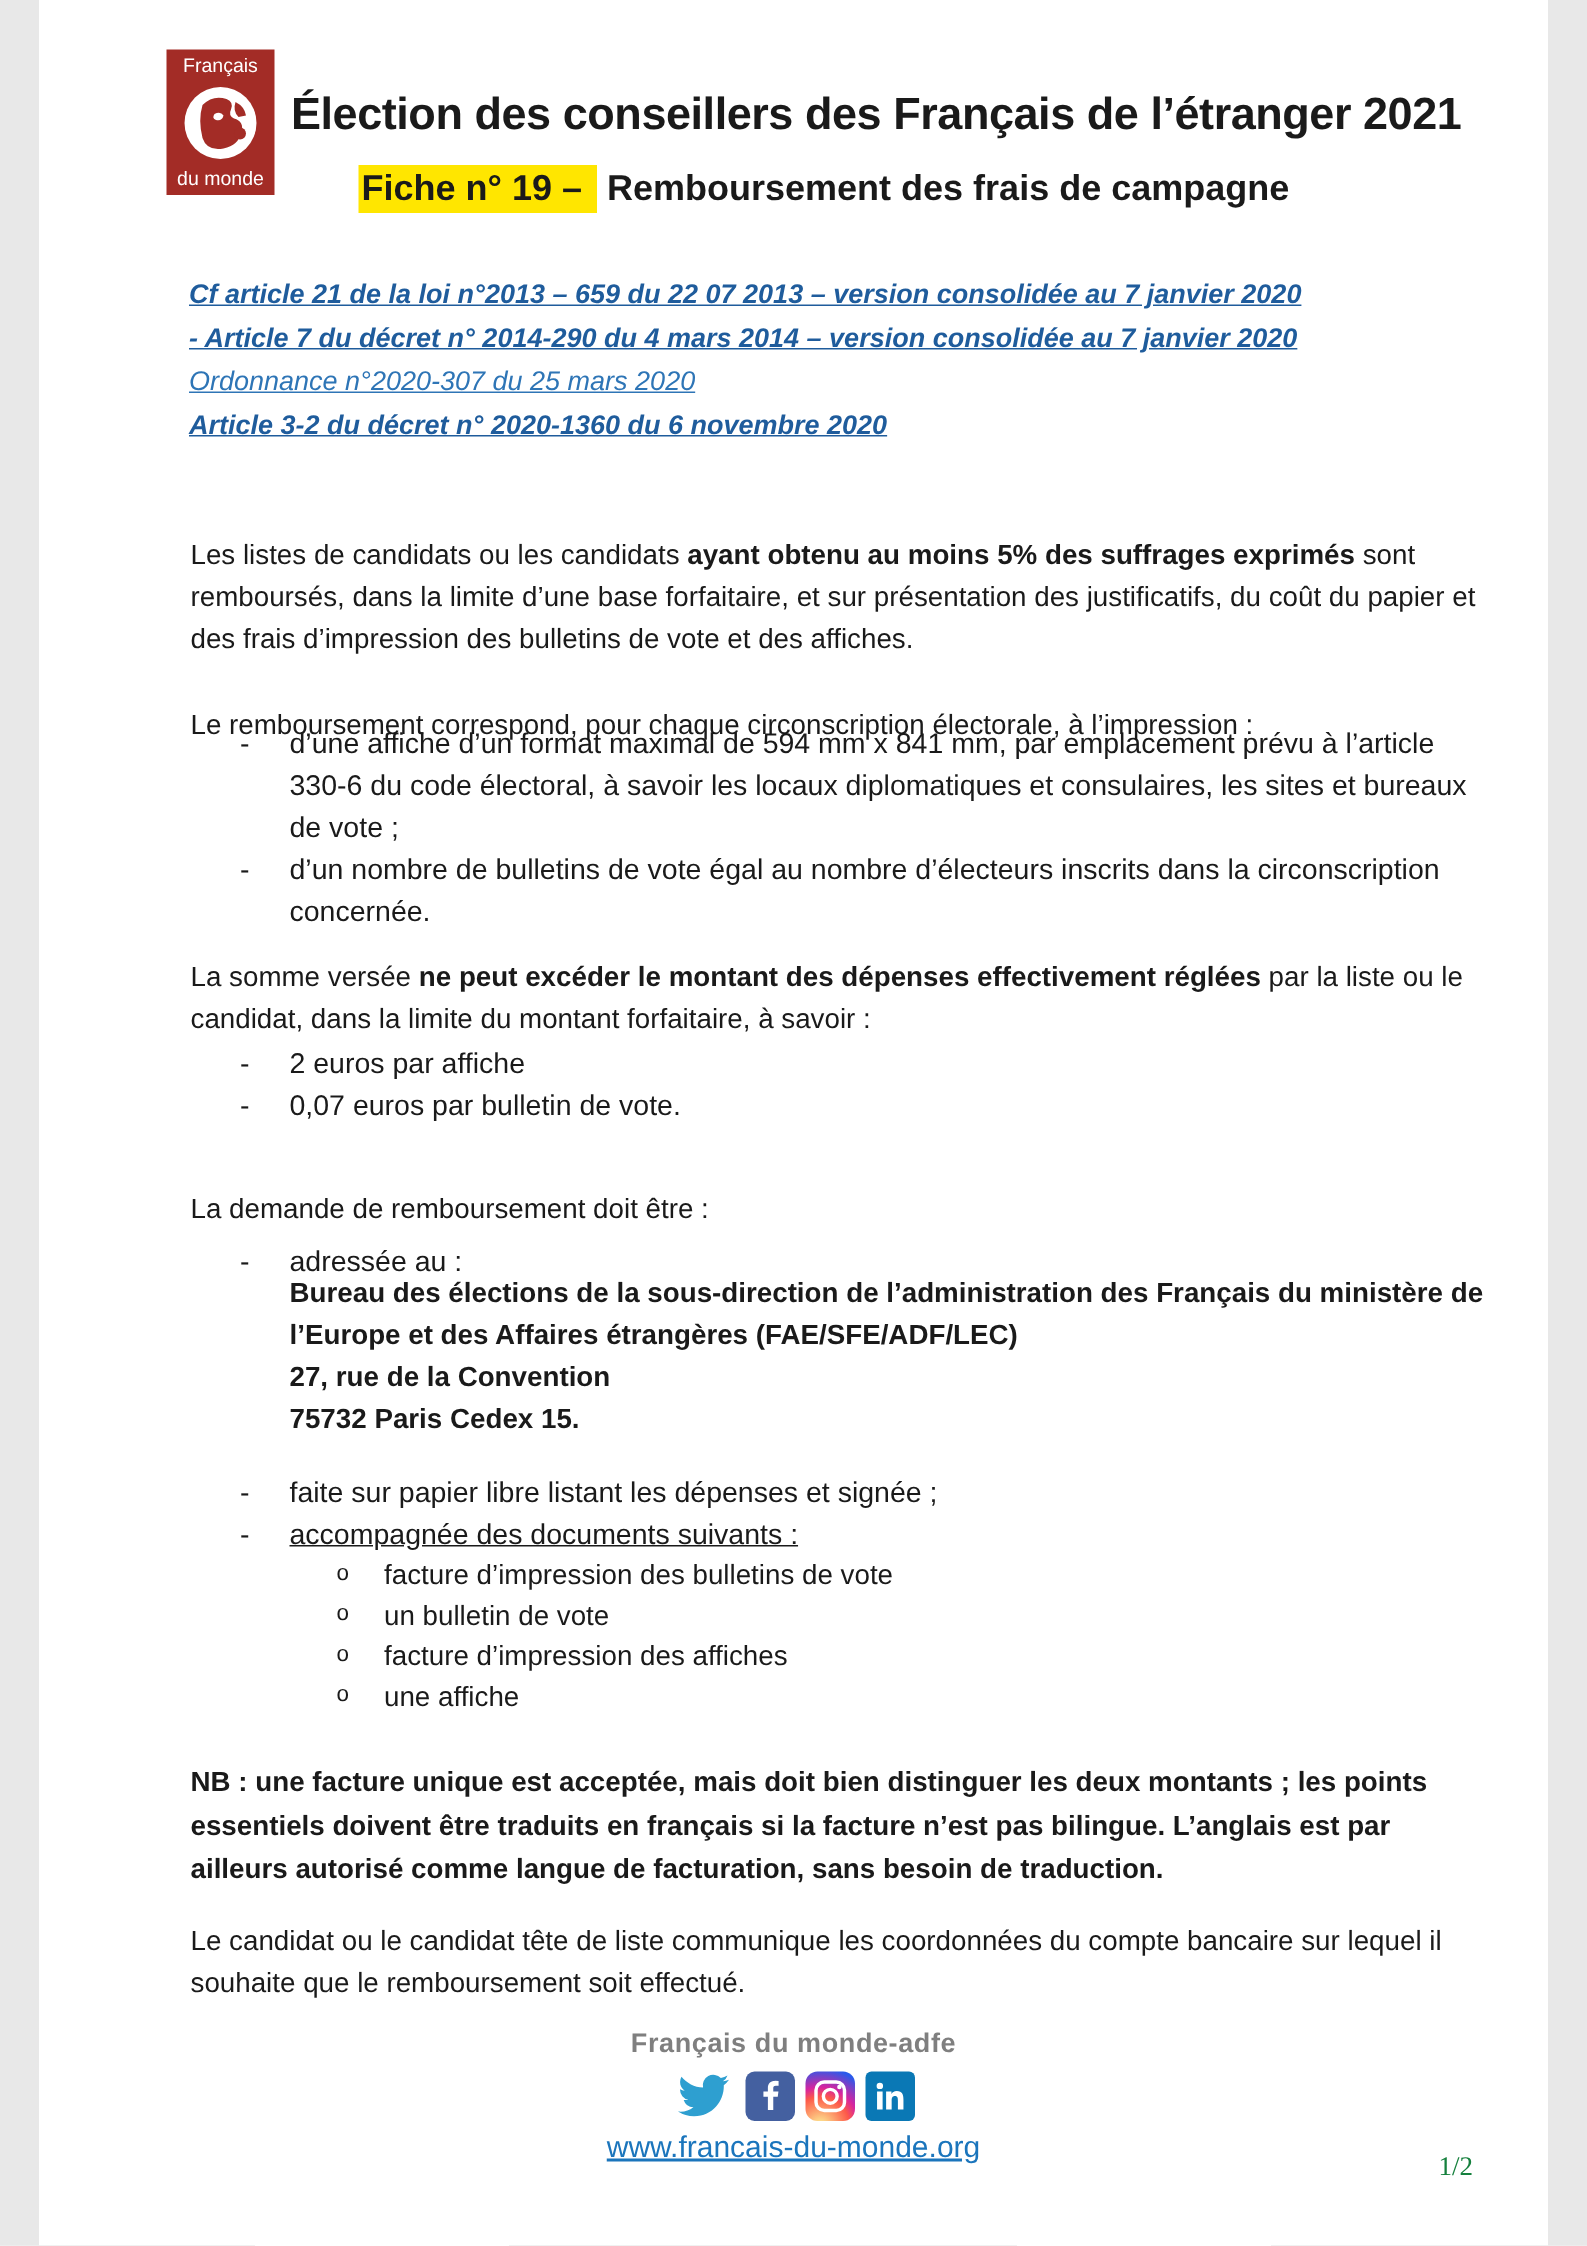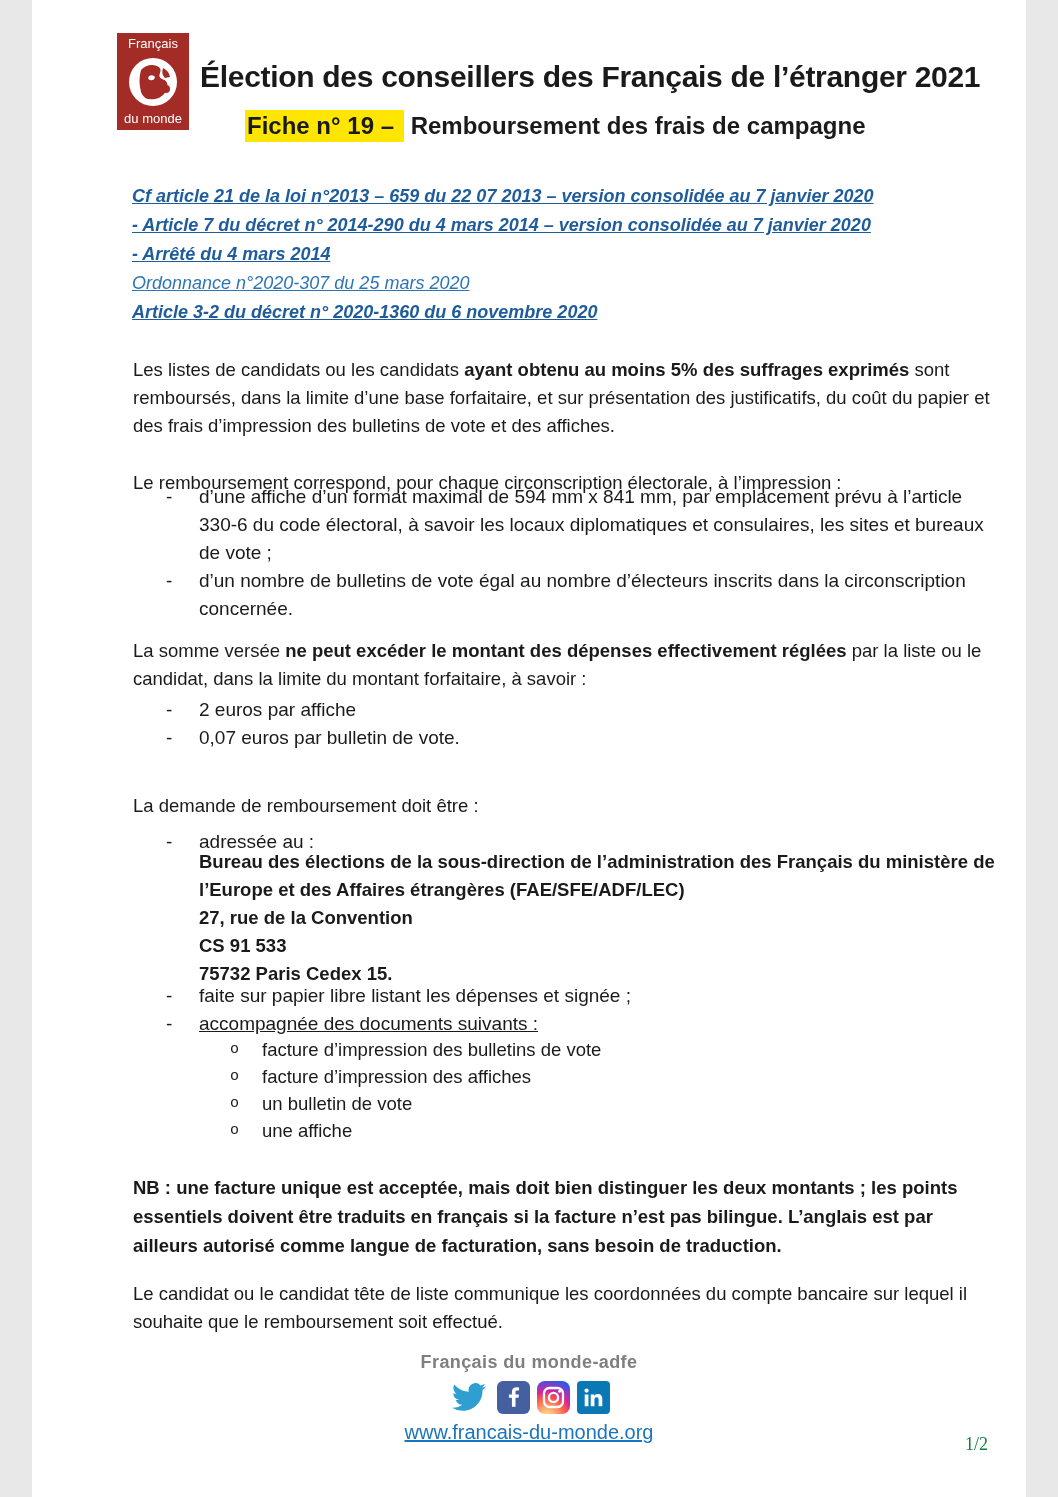--- a/index.html
+++ b/index.html
@@ -11,21 +11,21 @@
     --twitter:#2E9FD0;
     --facebook:#4460A0;
     --linkedin:#0A78B5;
     --text:#1A1A1A;
     --footer-gray:#7F7F7F;
   }
   html,body{margin:0;padding:0;background:#e8e8e8;}
   .page{
     position:relative;width:994px;height:1497px;background:#ffffff;
     margin:0 auto;overflow:hidden;
-    font-family:"Liberation Sans",sans-serif;color:var(--text);
+    font-family:"Liberation Sans",sans-serif;color:var(--text);padding-left:12px;
   }
   
   .logo{
     position:absolute;left:85px;top:33px;width:72px;height:97px;
     background:var(--logo-red);color:#fff;text-align:center;
     display:flex;flex-direction:column;align-items:center;justify-content:space-between;
     padding:4px 0;box-sizing:border-box;
   }
   .logo .lg-txt{font-size:13px;line-height:14px;}
   .title{
@@ -107,21 +107,20 @@
     </svg>
     <div class="lg-txt">du monde</div>
   </div>
 
   <h1 class="title">Élection des conseillers des Français de l’étranger 2021</h1>
   <h2 class="fiche"><span class="hl">Fiche n° 19 –</span> <span>Remboursement des frais de campagne</span></h2>
 
   <nav class="refs">
     <a class="ref">Cf article 21 de la loi n°2013 – 659 du 22 07 2013 – version consolidée au 7 janvier 2020</a>
     <a class="ref">- Article 7 du décret n° 2014-290 du 4 mars 2014 – version consolidée au 7 janvier 2020</a>
-    <a class="ref">- Arrêté du 4 mars 2014</a>
     <a class="ref light">Ordonnance n°2020-307 du 25 mars 2020</a>
     <a class="ref">Article 3-2 du décret n° 2020-1360 du 6 novembre 2020</a>
   </nav>
 
   <p class="para p1"><span>Les listes de candidats ou les candidats </span><span class="bold">ayant obtenu au moins 5% des suffrages exprimés</span><span> sont remboursés, dans la limite d’une base forfaitaire, et sur présentation des justificatifs, du coût du papier et des frais d’impression des bulletins de vote et des affiches.</span></p>
 
   <p class="para p2">Le remboursement correspond, pour chaque circonscription électorale, à l’impression :</p>
 
   <div class="blist ul1">
     <div class="li">d’une affiche d’un format maximal de 594 mm x 841 mm, par emplacement prévu à l’article 330-6 du code électoral, à savoir les locaux diplomatiques et consulaires, les sites et bureaux de vote ;</div>
@@ -137,35 +136,34 @@
 
   <p class="para p4">La demande de remboursement doit être :</p>
 
   <div class="blist li-adresse">
     <div class="li">adressée au :</div>
   </div>
 
   <div class="address">
     <div>Bureau des élections de la sous-direction de l’administration des Français du ministère de l’Europe et des Affaires étrangères (FAE/SFE/ADF/LEC)</div>
     <div>27, rue de la Convention</div>
-    <div>CS 91 533</div>
     <div>75732 Paris Cedex 15.</div>
   </div>
 
   <div class="blist li-faite">
     <div class="li">faite sur papier libre listant les dépenses et signée ;</div>
   </div>
   <div class="blist li-accomp">
     <div class="li">accompagnée des documents suivants :</div>
   </div>
 
   <div class="subul">
     <div class="sli">facture d’impression des bulletins de vote</div>
+    <div class="sli">un bulletin de vote</div>
     <div class="sli">facture d’impression des affiches</div>
-    <div class="sli">un bulletin de vote</div>
     <div class="sli">une affiche</div>
   </div>
 
   <p class="para nb">NB : une facture unique est acceptée, mais doit bien distinguer les deux montants ; les points essentiels doivent être traduits en français si la facture n’est pas bilingue. L’anglais est par ailleurs autorisé comme langue de facturation, sans besoin de traduction.</p>
 
   <p class="para p5">Le candidat ou le candidat tête de liste communique les coordonnées du compte bancaire sur lequel il souhaite que le remboursement soit effectué.</p>
 
   <div class="footer">
     <div class="footer-org">Français du monde-adfe</div>
     <div class="social">

